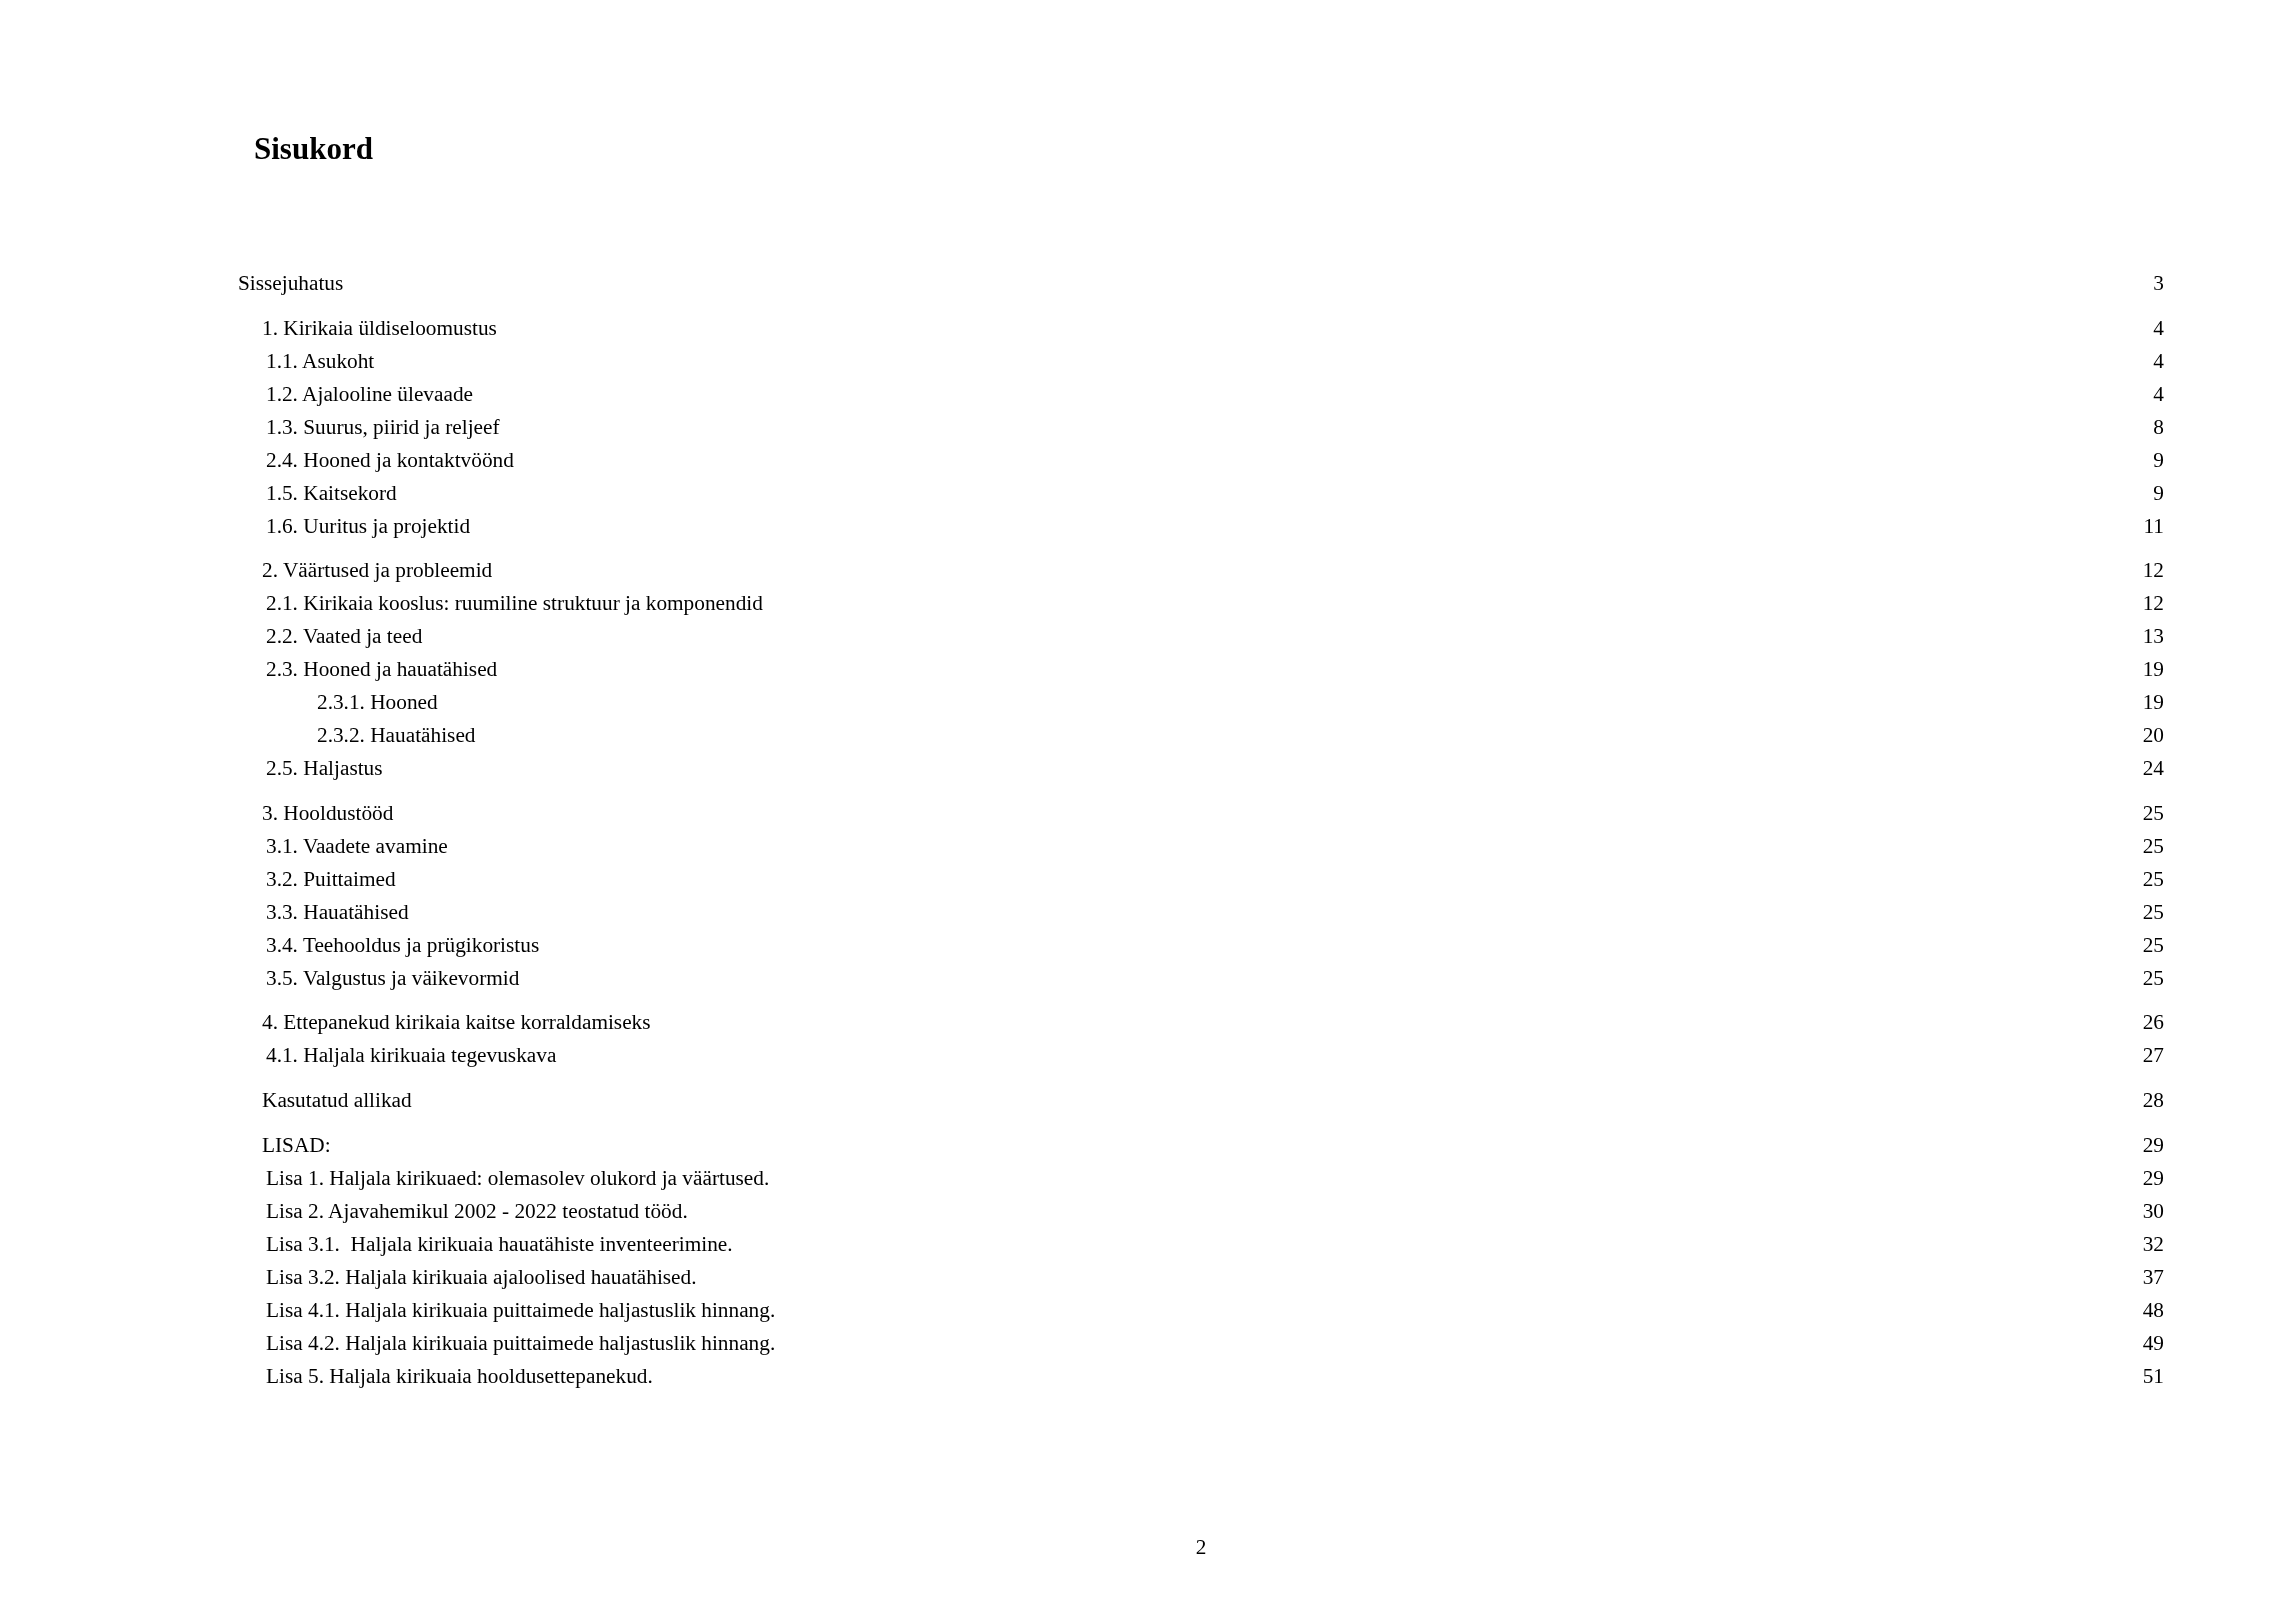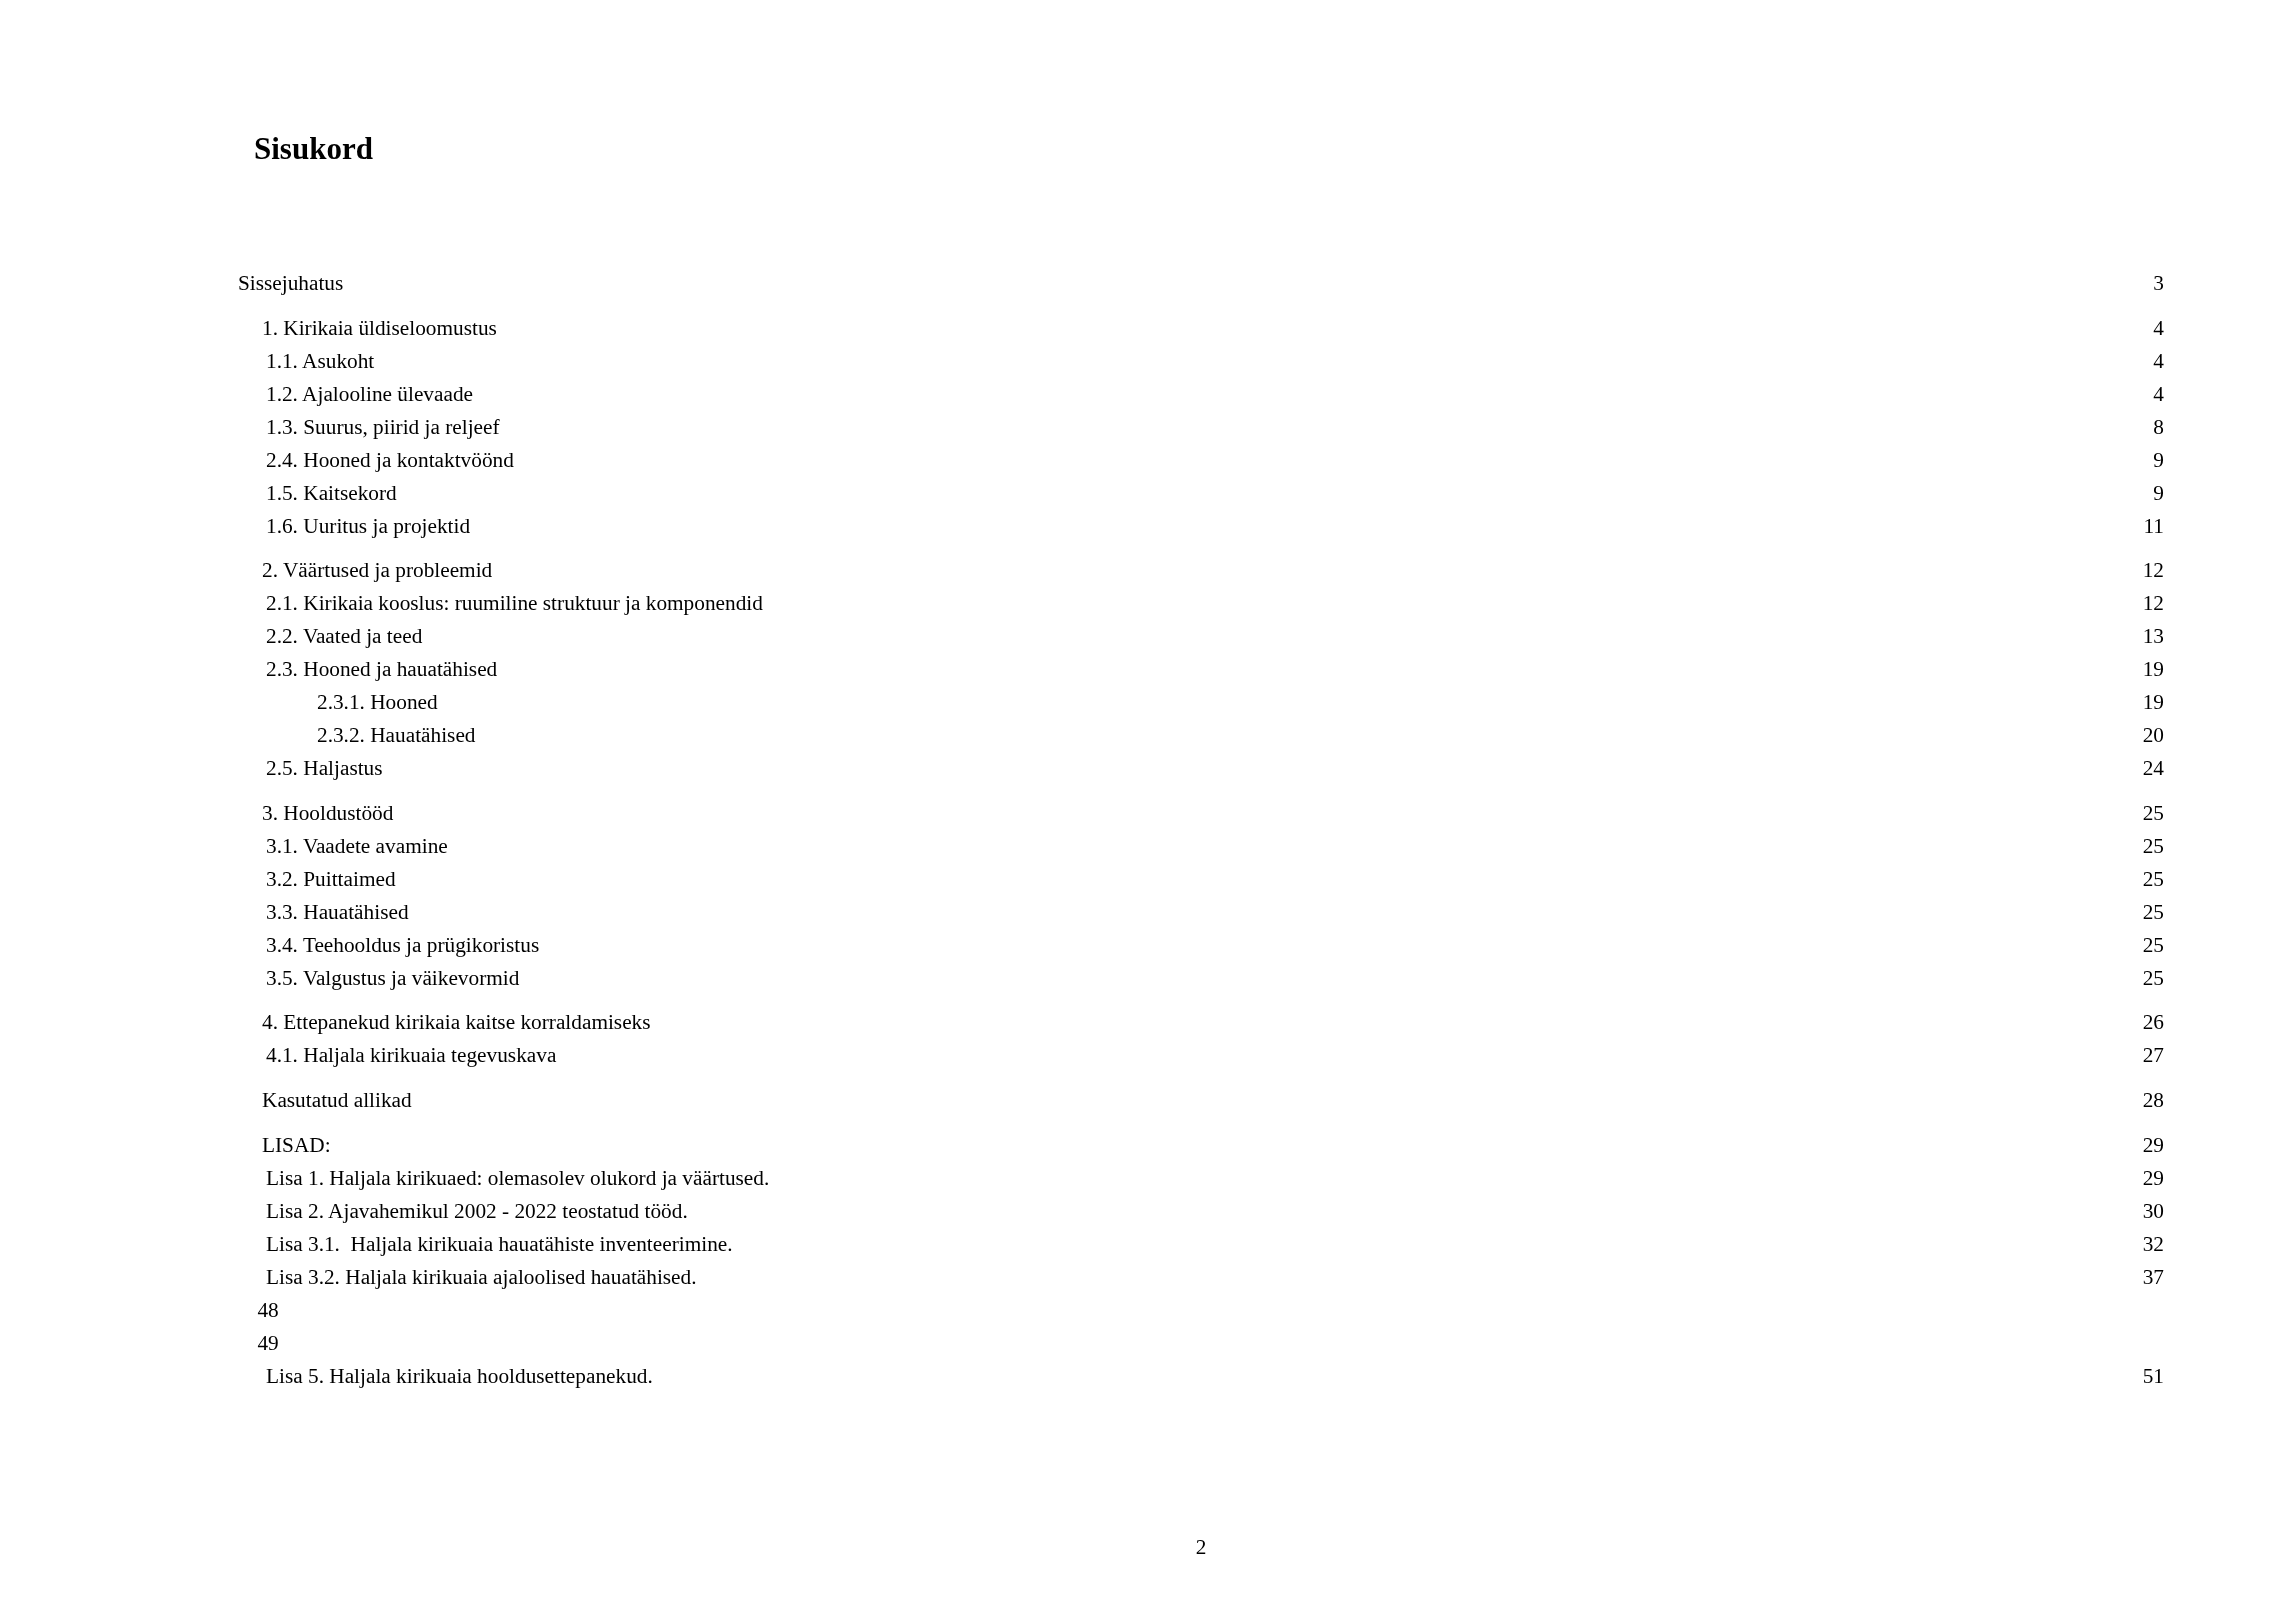--- a/index.html
+++ b/index.html
@@ -179,23 +179,25 @@
     </div>
       <div class="toc-row lvl1">
       <span class="toc-label">Lisa 3.1.  Haljala kirikuaia hauatähiste inventeerimine.</span>
       <span class="toc-page">32</span>
     </div>
       <div class="toc-row lvl1">
       <span class="toc-label">Lisa 3.2. Haljala kirikuaia ajaloolised hauatähised.</span>
       <span class="toc-page">37</span>
     </div>
       <div class="toc-row lvl1">
+      <span class="toc-label">Lisa 4.1. Haljala kirikuaia puittaimede haljastuslik hinnang.</span>
       <span class="toc-page">48</span>
     </div>
       <div class="toc-row lvl1">
+      <span class="toc-label">Lisa 4.2. Haljala kirikuaia puittaimede haljastuslik hinnang.</span>
       <span class="toc-page">49</span>
     </div>
       <div class="toc-row lvl1">
       <span class="toc-label">Lisa 5. Haljala kirikuaia hooldusettepanekud.</span>
       <span class="toc-page">51</span>
     </div>
     </div>
 
   <div class="footer">2</div>
 

